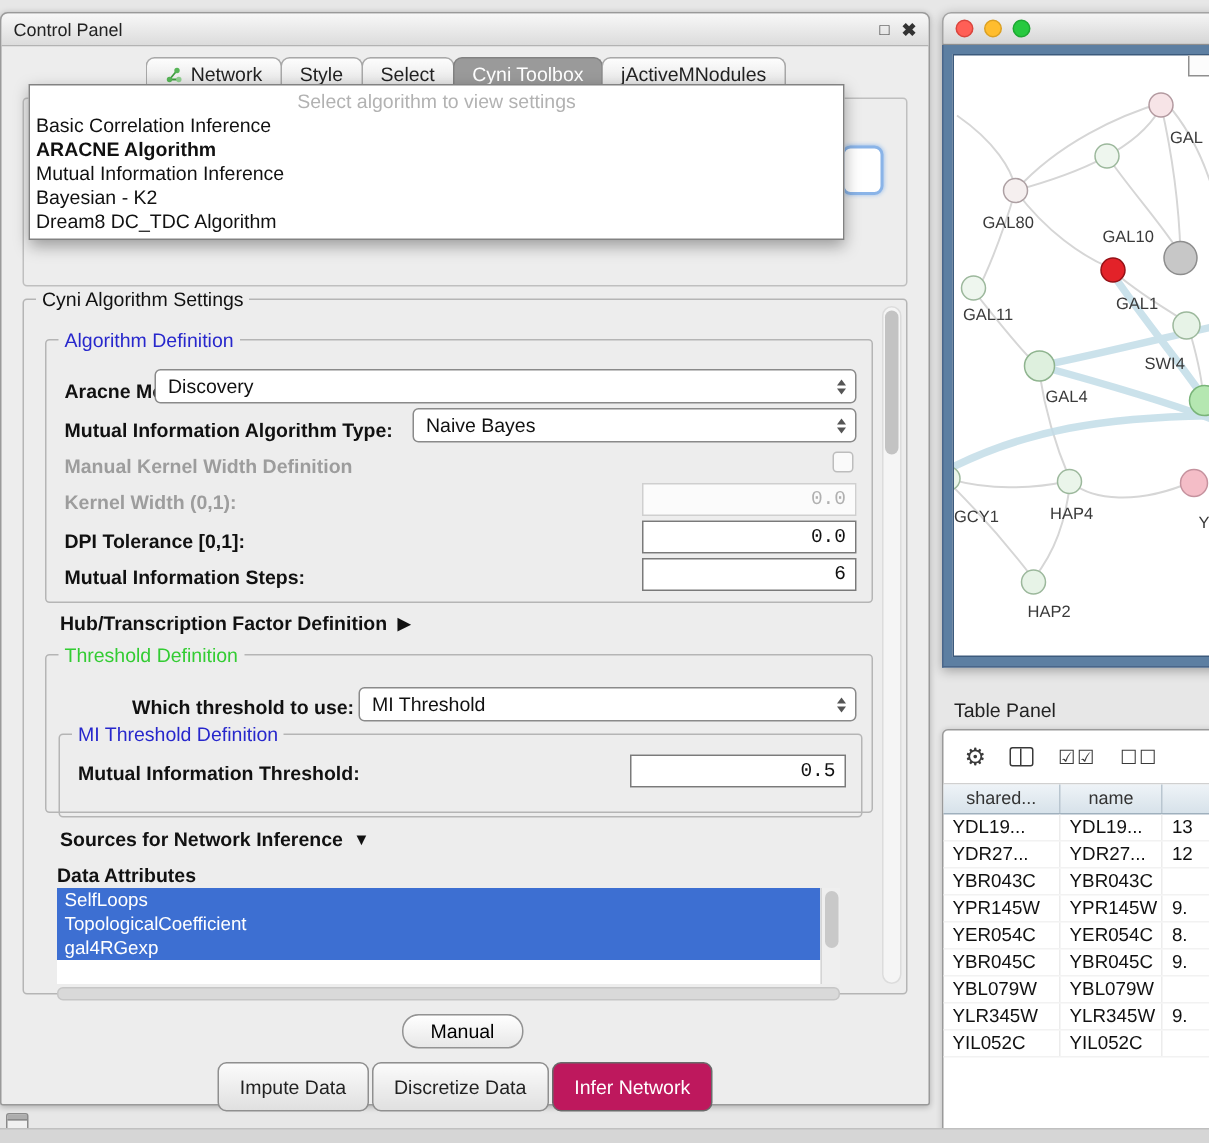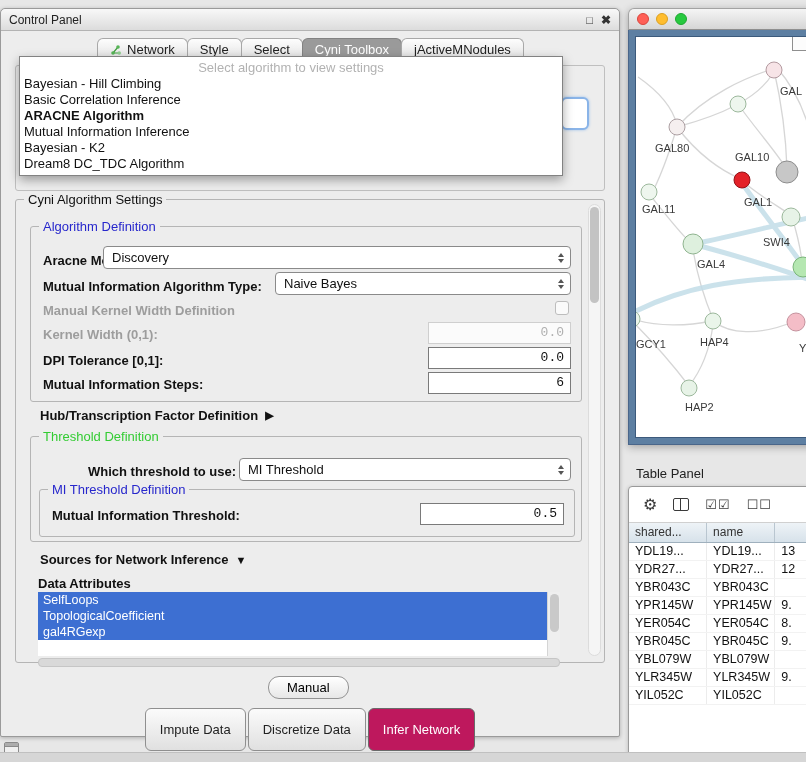--- a/index.html
+++ b/index.html
@@ -46,33 +46,33 @@
   .tri-down { width:0; height:0; border-left:3.5px solid transparent; border-right:3.5px solid transparent; border-top:4.5px solid #555; }
 
   .field { position:absolute; height:22px; background:#fff; border:1px solid #7a7a7a; text-align:right; padding:2px 6px; font-size:13px;font-family:Liberation Mono, monospace; }
   .field.disabled { border-color:#cfcfcf; color:#b0b0b0; background:#fbfbfb; }
   .checkbox { position:absolute; width:14px; height:14px; background:#fafafa; border:1px solid #bdbdbd; border-radius:3px; }
 
   .toggle-row { position:absolute; display:flex; align-items:center; gap:7px; font-weight:bold; font-size:13px; white-space:nowrap; }
   .tri-glyph { font-size:11px; }
 
   .threshold-group { left:14px; top:236px; width:552px; height:106px; }
-  .mi-group { left:8px; top:52px; width:536px; height:48px; }
+  .mi-group { left:8px; top:52px; width:536px; height:56px; }
 
   .attr-label { position:absolute; left:22px; top:376px; font-weight:bold; font-size:13px; }
   .attr-list { position:absolute; left:22px; top:392px; width:509px; height:64px; background:#fff; overflow:hidden; }
   .attr-item { height:16px; line-height:16px; background:#3d6fd2; color:#fff; font-size:12.5px; padding:0 5px; white-space:nowrap; }
   .list-vscroll { position:absolute; left:531px; top:392px; width:13px; height:64px; background:#efefef; border-left:1px solid #d5d5d5; }
   .list-vthumb { position:absolute; left:2px; top:2px; width:9px; height:38px; background:#c9c9c9; border-radius:5px; }
   .hscroll { position:absolute; left:22px; top:458px; width:522px; height:9px; background:#d9d9d9; border-radius:4px; border:1px solid #c6c6c6; }
 
   .apply-btn { position:absolute; left:267px; top:667px; height:23px; padding:2px 18px; font-size:13px; background:linear-gradient(#ffffff,#e7e7e7); border:1px solid #939393; border-radius:11px; font-family:"Liberation Sans",sans-serif; }
 
   .bottom-tabs { position:absolute; left:0; right:0; top:699px; display:flex; justify-content:center; }
-  .btab { padding:13px 14px; font-size:13px; background:linear-gradient(#fbfbfb,#e0e0e0); border:1px solid #8f8f8f; border-radius:6px; margin:0 1px; color:#222; }
+  .btab { padding:8px 14px; font-size:13px; background:linear-gradient(#fbfbfb,#e0e0e0); border:1px solid #8f8f8f; border-radius:6px; margin:0 1px; color:#222; }
   .btab.active { background:#be185d; color:#fff; border-color:#6a6a6a; }
 
   
   .net-window { position:absolute; left:628px; top:8px; width:200px; height:437px; border-radius:6px 6px 0 0; box-shadow:0 2px 8px rgba(0,0,0,.3); }
   .net-titlebar { height:22px; background:linear-gradient(#f5f5f5,#d6d6d6); border:1px solid #a3a3a3; border-bottom:1px solid #8f8f8f; border-radius:6px 6px 0 0; display:flex; align-items:center; padding-left:8px; gap:7px; }
   .light { width:12px; height:12px; border-radius:50%; display:inline-block; }
   .light.red { background:#ff5f56; border:1px solid #d9453d; }
   .light.yellow { background:#ffbd2e; border:1px solid #dba022; }
   .light.green { background:#27c93f; border:1px solid #1ea832; }
   .net-frame { height:415px; background:#5d7fa2; border:1px solid #4a668a; border-top:none; padding:6px; }
@@ -83,21 +83,21 @@
 
   
   .tp-label { position:absolute; left:636px; top:466px; font-size:13px; color:#222; }
   .table-panel { position:absolute; left:628px; top:486px; width:200px; height:276px; background:#fff; border:1px solid #9a9a9a; border-radius:4px 4px 0 0; box-shadow:0 1px 4px rgba(0,0,0,.2); }
   .tp-toolbar { height:36px; display:flex; align-items:center; gap:16px; padding-left:14px; border-bottom:1px solid #d0d0d0; }
   .tp-ic { font-size:16px; color:#3a3a3a; }
   .tp-ic.checks { font-size:13px; letter-spacing:1px; }
   .col-icon { width:16px; height:13px; border:1.5px solid #3a3a3a; border-radius:2px; display:inline-block; position:relative; }
   .col-icon::before { content:""; position:absolute; left:6px; top:0; bottom:0; border-left:1.5px solid #3a3a3a; }
   .tp-header { display:flex; height:20px; background:linear-gradient(#eef3f7,#d7e2ea); border-bottom:1px solid #9fb0bd; font-size:12px; color:#333; }
-  .tp-hcell { padding:2px 6px; border-right:1px solid #b9c6d0; overflow:hidden; white-space:nowrap; }
+  .tp-hcell { padding:2px 6px; border-right:1px solid #b9c6d0; overflow:hidden; white-space:nowrap;text-align:center; }
   .tp-row { display:flex; height:18px; font-size:12.5px; border-bottom:1px solid #f2f2f2; }
   .tp-cell { padding:1px 6px; border-right:1px solid #ececec; overflow:hidden; white-space:nowrap; }
   .c1 { width:92px; } .c2 { width:80px; } .c3 { width:60px; }
 
   .mini-icon { position:absolute; left:4px; top:742px; width:15px; height:13px; background:#f0f0f0; border:1px solid #8a8a8a; border-radius:2px; }
   .mini-icon::before { content:""; display:block; height:3px; background:#adadad; border-bottom:1px solid #8a8a8a; }
   .bottom-strip { position:absolute; left:0; top:752px; width:806px; height:10px; background:#d6d6d6; border-top:1px solid #c0c0c0; }
 </style>
 </head>
 <body>
@@ -133,21 +133,20 @@
     <div class="tab">
         <span>jActiveMNodules</span>
       </div>
   </div>
 
   <div class="hidden-group"></div>
   <div class="combo-fragment"></div>
 
   <div class="popup">
     <div class="popup-placeholder">Select algorithm to view settings</div>
-    <div class="popup-item">Bayesian - Hill Climbing</div>
     <div class="popup-item">Basic Correlation Inference</div>
     <div class="popup-item bold">ARACNE Algorithm</div>
     <div class="popup-item">Mutual Information Inference</div>
     <div class="popup-item">Bayesian - K2</div>
     <div class="popup-item">Dream8 DC_TDC Algorithm</div>
   </div>
 
   <div class="groupbox settings-group">
     <span class="group-label">Cyni Algorithm Settings</span>
     <div class="vscroll">

